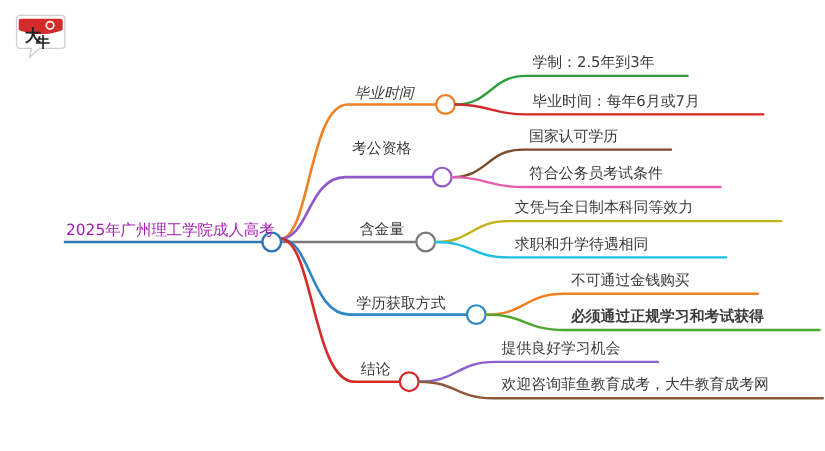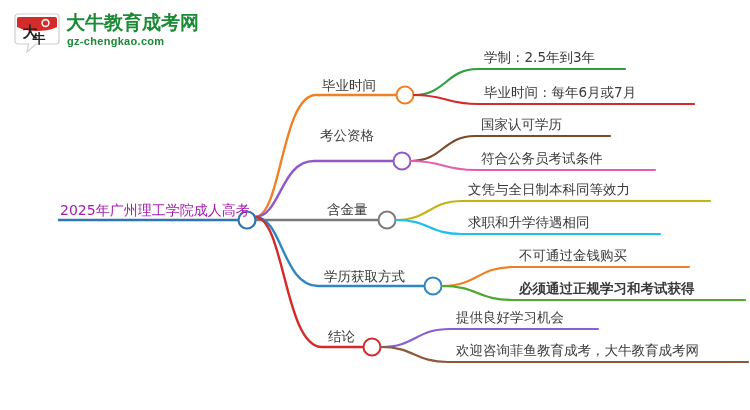--- a/index.html
+++ b/index.html
@@ -93,24 +93,20 @@
 
   <div id="logo">
     <svg id="logo-mark" viewBox="0 0 46 44" xmlns="http://www.w3.org/2000/svg">
       <path d="M4 4 h38 a3 3 0 0 1 3 3 v24 a3 3 0 0 1 -3 3 h-20 l-9 8 l1.5 -8 h-10.5 a3 3 0 0 1 -3 -3 v-24 a3 3 0 0 1 3 -3 z" fill="#ffffff" stroke="#cfcfcf" stroke-width="1.2"></path>
       <path d="M5 7 h36 a2 2 0 0 1 2 2 v8 c-6 3 -14 4 -20 4 s-14 -1 -20 -4 v-8 a2 2 0 0 1 2 -2 z" fill="#d32a2a"></path>
       <circle cx="31.5" cy="13" r="4.2" fill="#ffffff" opacity="0.92"></circle>
       <circle cx="31.5" cy="13" r="2.6" fill="#d32a2a"></circle>
       <text x="16" y="27" text-anchor="middle" font-size="15" font-weight="bold" fill="#222222" font-family="DejaVu Sans, sans-serif">大</text>
       <text x="25" y="33" text-anchor="middle" font-size="13" font-weight="bold" fill="#222222" font-family="DejaVu Sans, sans-serif">牛</text>
     </svg>
-    <div id="logo-text">
-      <div class="logo-cn">大牛教育成考网</div>
-      <div class="logo-en">gz-chengkao.com</div>
-    </div>
   </div>
 
   <svg id="map-svg" viewBox="0 0 750 410" xmlns="http://www.w3.org/2000/svg">
       <line x1="58" y1="220" x2="239" y2="220" stroke="#2f74b5" stroke-width="2.4"></line>
       <path d="M 255 217 C 281.5 217, 281.5 95, 316 95 L 396 95" fill="none" stroke="#ef8023" stroke-width="2.4" stroke-linecap="round"></path>
       <ellipse cx="405" cy="95" rx="8.5" ry="8.5" fill="#ffffff" stroke="#ef8023" stroke-width="2"></ellipse>
       <path d="M 414 95 C 446 95, 446 69, 478 69 L 625 69" fill="none" stroke="#2f9e3f" stroke-width="2.2" stroke-linecap="round"></path>
       <path d="M 414 95 C 446 95, 446 104, 478 104 L 694 104" fill="none" stroke="#d42a2a" stroke-width="2.2" stroke-linecap="round"></path>
       <path d="M 255 217 C 280.5 217, 280.5 161, 314 161 L 393 161" fill="none" stroke="#9158c9" stroke-width="2.4" stroke-linecap="round"></path>
       <ellipse cx="402" cy="161" rx="8.5" ry="8.5" fill="#ffffff" stroke="#9158c9" stroke-width="2"></ellipse>
@@ -126,21 +122,21 @@
       <path d="M 442 286 C 477.5 286, 477.5 300, 513 300 L 745 300" fill="none" stroke="#4ea72f" stroke-width="2.2" stroke-linecap="round"></path>
       <path d="M 255 217 C 284.5 217, 284.5 347, 322 347 L 363 347" fill="none" stroke="#d42a2a" stroke-width="2.4" stroke-linecap="round"></path>
       <ellipse cx="372" cy="347" rx="8.5" ry="8.5" fill="#ffffff" stroke="#d42a2a" stroke-width="2"></ellipse>
       <path d="M 381 347 C 415.5 347, 415.5 329, 450 329 L 598 329" fill="none" stroke="#8a5fd0" stroke-width="2.2" stroke-linecap="round"></path>
       <path d="M 381 347 C 414.5 347, 414.5 362, 448 362 L 748 362" fill="none" stroke="#8a5a3a" stroke-width="2.2" stroke-linecap="round"></path>
       <ellipse cx="247" cy="220" rx="8.5" ry="8.5" fill="#ffffff" stroke="#2f74b5" stroke-width="2.2"></ellipse>
     </svg>
 
   <div id="labels-layer">
       <div class="mm-label mm-root-label" style="left: 60px; top: 203px;">2025年广州理工学院成人高考</div>
-      <div class="mm-label " style="left: 322px; top: 79px;">毕业时间</div>
+      <div class="mm-label " style="left: 322px; top: 79px; font-style: italic;">毕业时间</div>
       <div class="mm-label mm-leaf-label" style="left: 484px; top: 51px;">学制：2.5年到3年</div>
       <div class="mm-label mm-leaf-label" style="left: 484px; top: 86px;">毕业时间：每年6月或7月</div>
       <div class="mm-label " style="left: 320px; top: 129px;">考公资格</div>
       <div class="mm-label mm-leaf-label" style="left: 481px; top: 118px;">国家认可学历</div>
       <div class="mm-label mm-leaf-label" style="left: 481px; top: 152px;">符合公务员考试条件</div>
       <div class="mm-label " style="left: 327px; top: 203px;">含金量</div>
       <div class="mm-label mm-leaf-label" style="left: 468px; top: 183px;">文凭与全日制本科同等效力</div>
       <div class="mm-label mm-leaf-label" style="left: 468px; top: 216px;">求职和升学待遇相同</div>
       <div class="mm-label " style="left: 324px; top: 270px;">学历获取方式</div>
       <div class="mm-label mm-leaf-label" style="left: 519px; top: 249px;">不可通过金钱购买</div>

